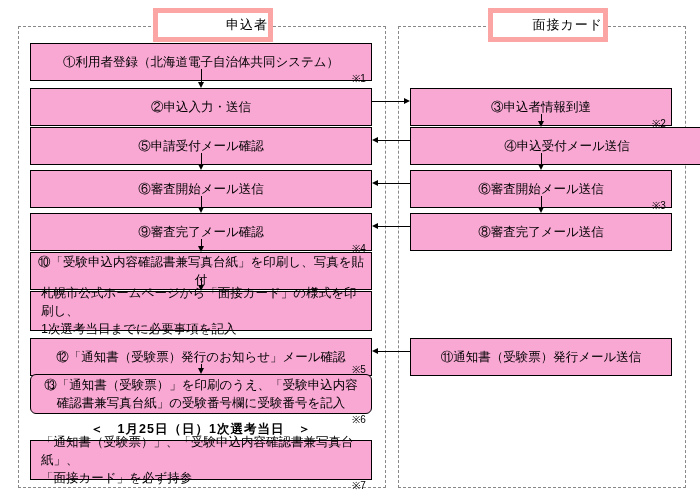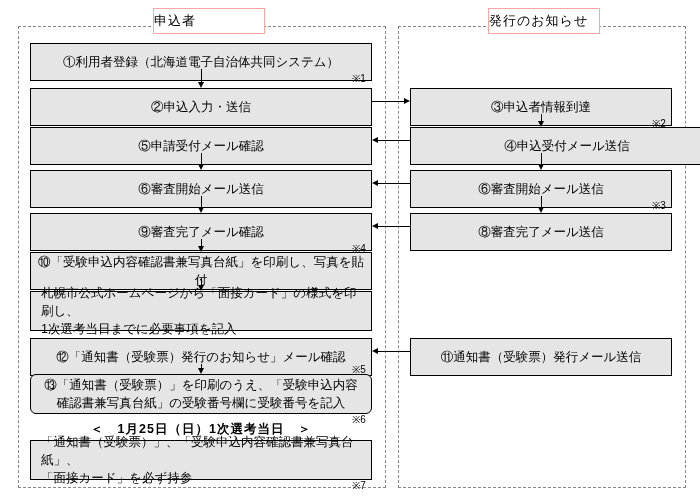--- a/index.html
+++ b/index.html
@@ -25,36 +25,36 @@
     position: absolute;
     border: 1px dashed #888888;
     background: transparent;
   }
   #col-applicant { left: 18px; top: 26px; width: 366px; height: 460px; }
   #col-city      { left: 398px; top: 26px; width: 286px; height: 460px; }
 
   
   .col-header {
     position: absolute;
-    border: 1px solid #fca5a5;
+    border: 5px solid #fca5a5;
     background: #ffffff;
-    text-align: left;
+    text-align: right;
     font-size: 13px;
     line-height: 24px;
     height: 24px;
     letter-spacing: 1px;
   }
   #hdr-applicant { left: 153px; top: 8px; width: 110px; }
   #hdr-city      { left: 488px; top: 8px; width: 110px; }
 
   
   .pbox {
     position: absolute;
     border: 1px solid #000000;
-    background: #e5e5e5;
+    background: #f9a8d4;
     box-sizing: border-box;
     font-size: 12.5px;
     display: flex;
     align-items: center;
     justify-content: center;
     text-align: center;
     padding: 18px 6px;
     line-height: 1.45;
   }
   .pbox.left-align {
@@ -117,21 +117,21 @@
 </style>
 </head>
 <body>
 
 <div id="root">
 
   <div class="col-box" id="col-applicant"></div>
   <div class="col-box" id="col-city"></div>
 
   <div class="col-header" id="hdr-applicant">申込者</div>
-  <div class="col-header" id="hdr-city">発行のお知らせ</div>
+  <div class="col-header" id="hdr-city">面接カード</div>
 
   <div class="pbox" style="left:30px; top:43px; width:342px; height:26px;">①利用者登録（北海道電子自治体共同システム）</div>
   <div class="note" style="left:352px; top:71px;">※1</div>
 
   <div class="pbox" style="left:30px; top:88px; width:342px; height:32px;">②申込入力・送信</div>
 
   <div class="pbox" style="left:30px; top:127px; width:342px; height:26px;">⑤申請受付メール確認</div>
 
   <div class="pbox" style="left:30px; top:170px; width:342px; height:26px;">⑥審査開始メール送信</div>
 

